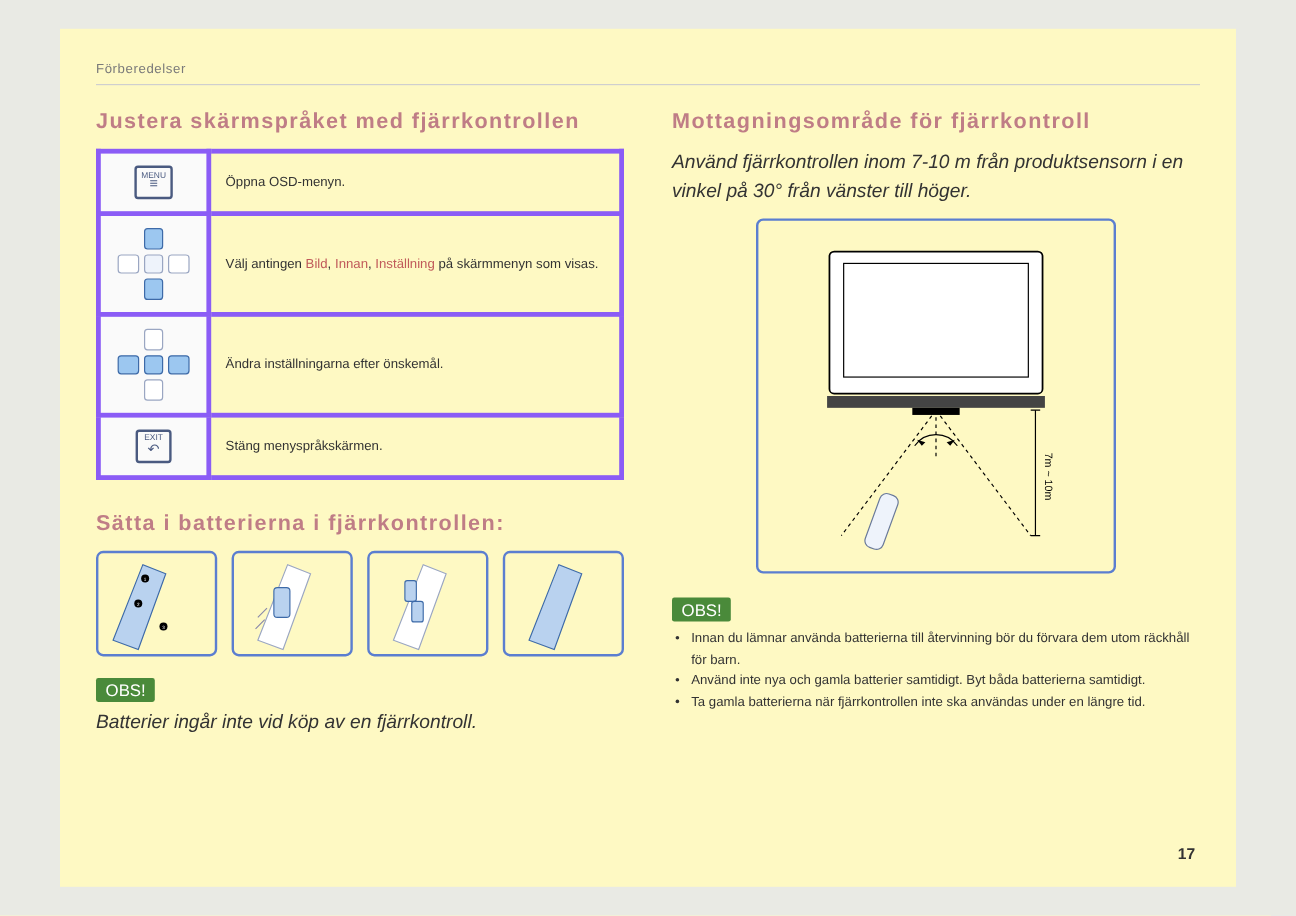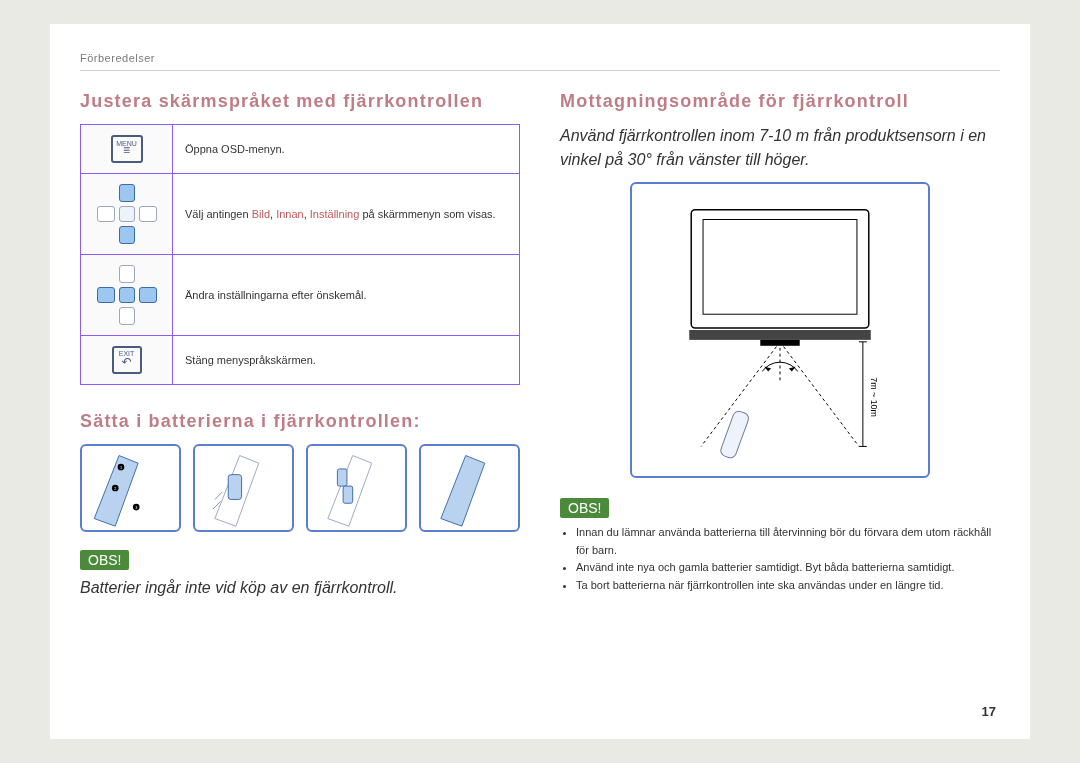--- a/index.html
+++ b/index.html
@@ -9,21 +9,21 @@
     background: #e9eae4;
     font-family: Arial, Helvetica, sans-serif;
     position: relative;
   }
   .page {
     position: absolute;
     left: 50px;
     top: 24px;
     width: 980px;
     height: 715px;
-    background: #ffffff;
+    background: #fef9c3;
     padding: 28px 30px 20px 30px;
   }
   .header {
     color: #7a7a7a;
     font-size: 11px;
     letter-spacing: 0.5px;
     padding-bottom: 6px;
     border-bottom: 1px solid #cfcfcf;
     margin-bottom: 20px;
   }
@@ -39,21 +39,21 @@
     letter-spacing: 1.2px;
     margin-bottom: 12px;
   }
   
   .instr-table {
     width: 100%;
     border-collapse: collapse;
     margin-bottom: 26px;
   }
   .instr-table td {
-    border: 1px solid #8b5cf6;
+    border: 4px solid #8b5cf6;
     padding: 10px 12px;
     vertical-align: middle;
     font-size: 11px;
     color: #333;
   }
   .instr-table td.icon-cell {
     width: 92px;
     text-align: center;
     background: #fafafa;
   }
@@ -278,19 +278,19 @@
           <line x1="230" y1="160" x2="238" y2="160" stroke="#000"></line>
           <line x1="230" y1="266" x2="238" y2="266" stroke="#000"></line>
           <text x="242" y="216" font-size="9" fill="#000" transform="rotate(90 242 216)" text-anchor="middle">7m ~ 10m</text>
         </svg>
       </div>
 
       <span class="obs-label">OBS!</span>
       <ul class="obs-list">
         <li>Innan du lämnar använda batterierna till återvinning bör du förvara dem utom räckhåll för barn.</li>
         <li>Använd inte nya och gamla batterier samtidigt. Byt båda batterierna samtidigt.</li>
-        <li>Ta bort batterierna när fjärrkontrollen inte ska användas under en längre tid.</li>
+        <li>Ta gamla batterierna när fjärrkontrollen inte ska användas under en längre tid.</li>
       </ul>
     </div>
   </div>
 
   <div class="pagenum">17</div>
 </div>
 
 </body></html>

